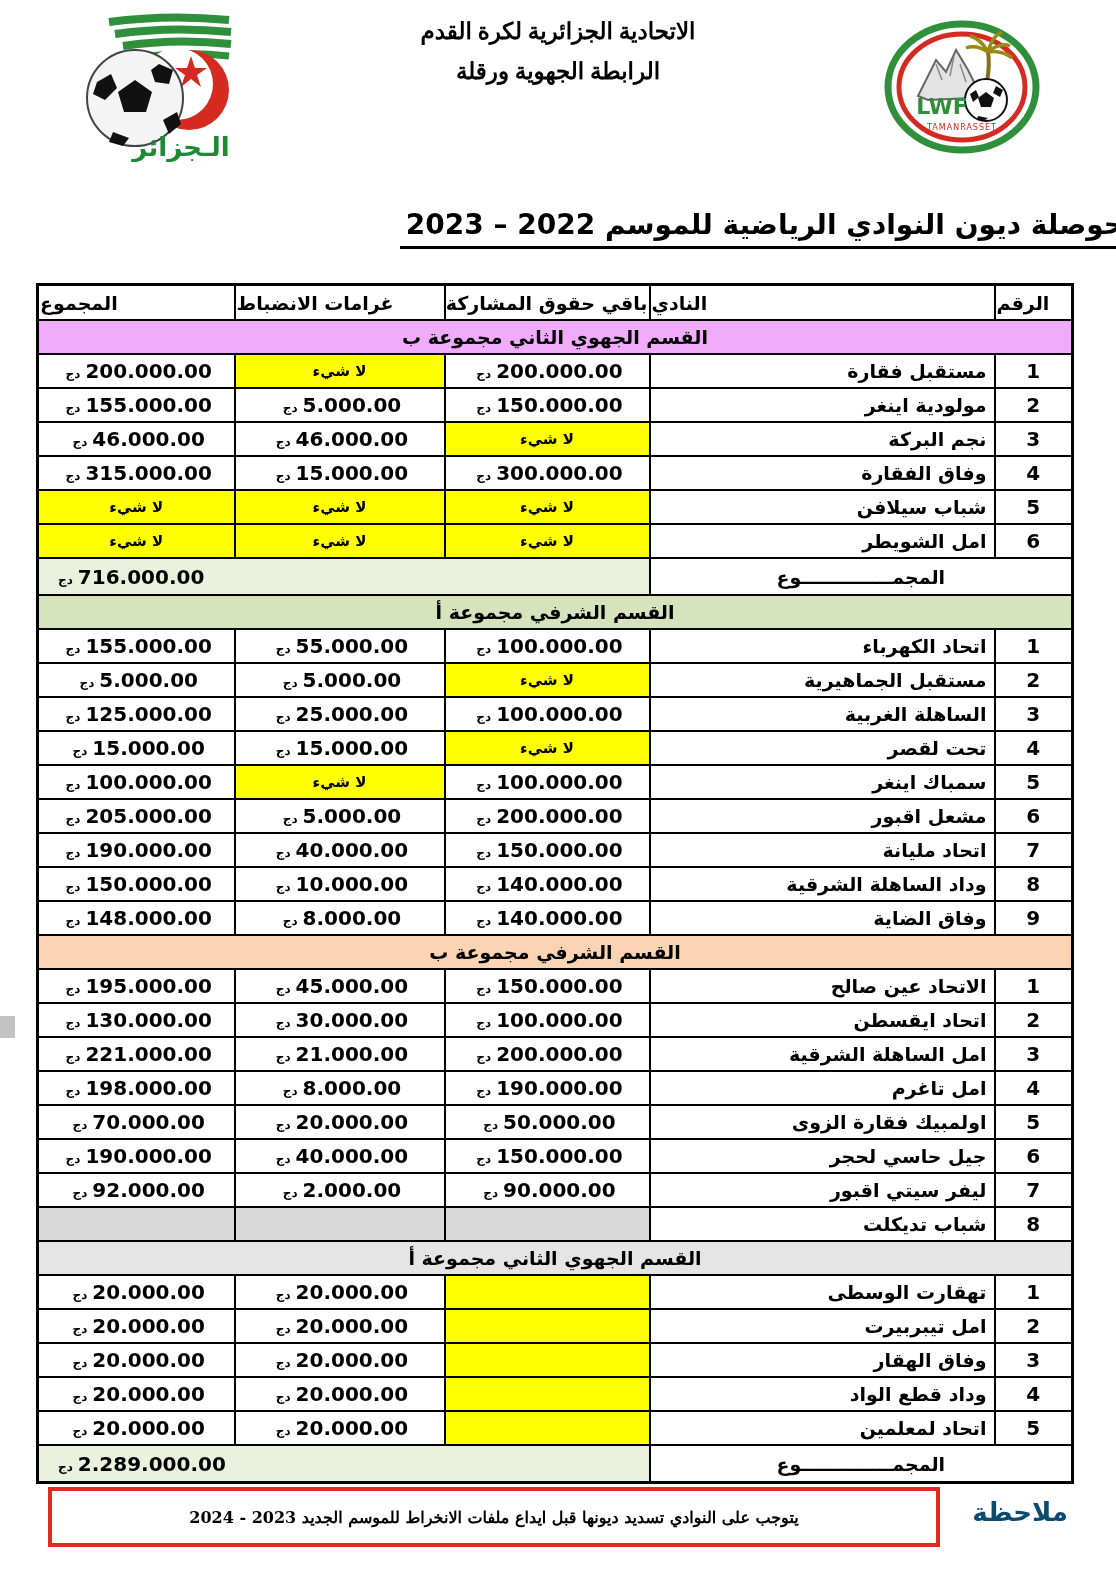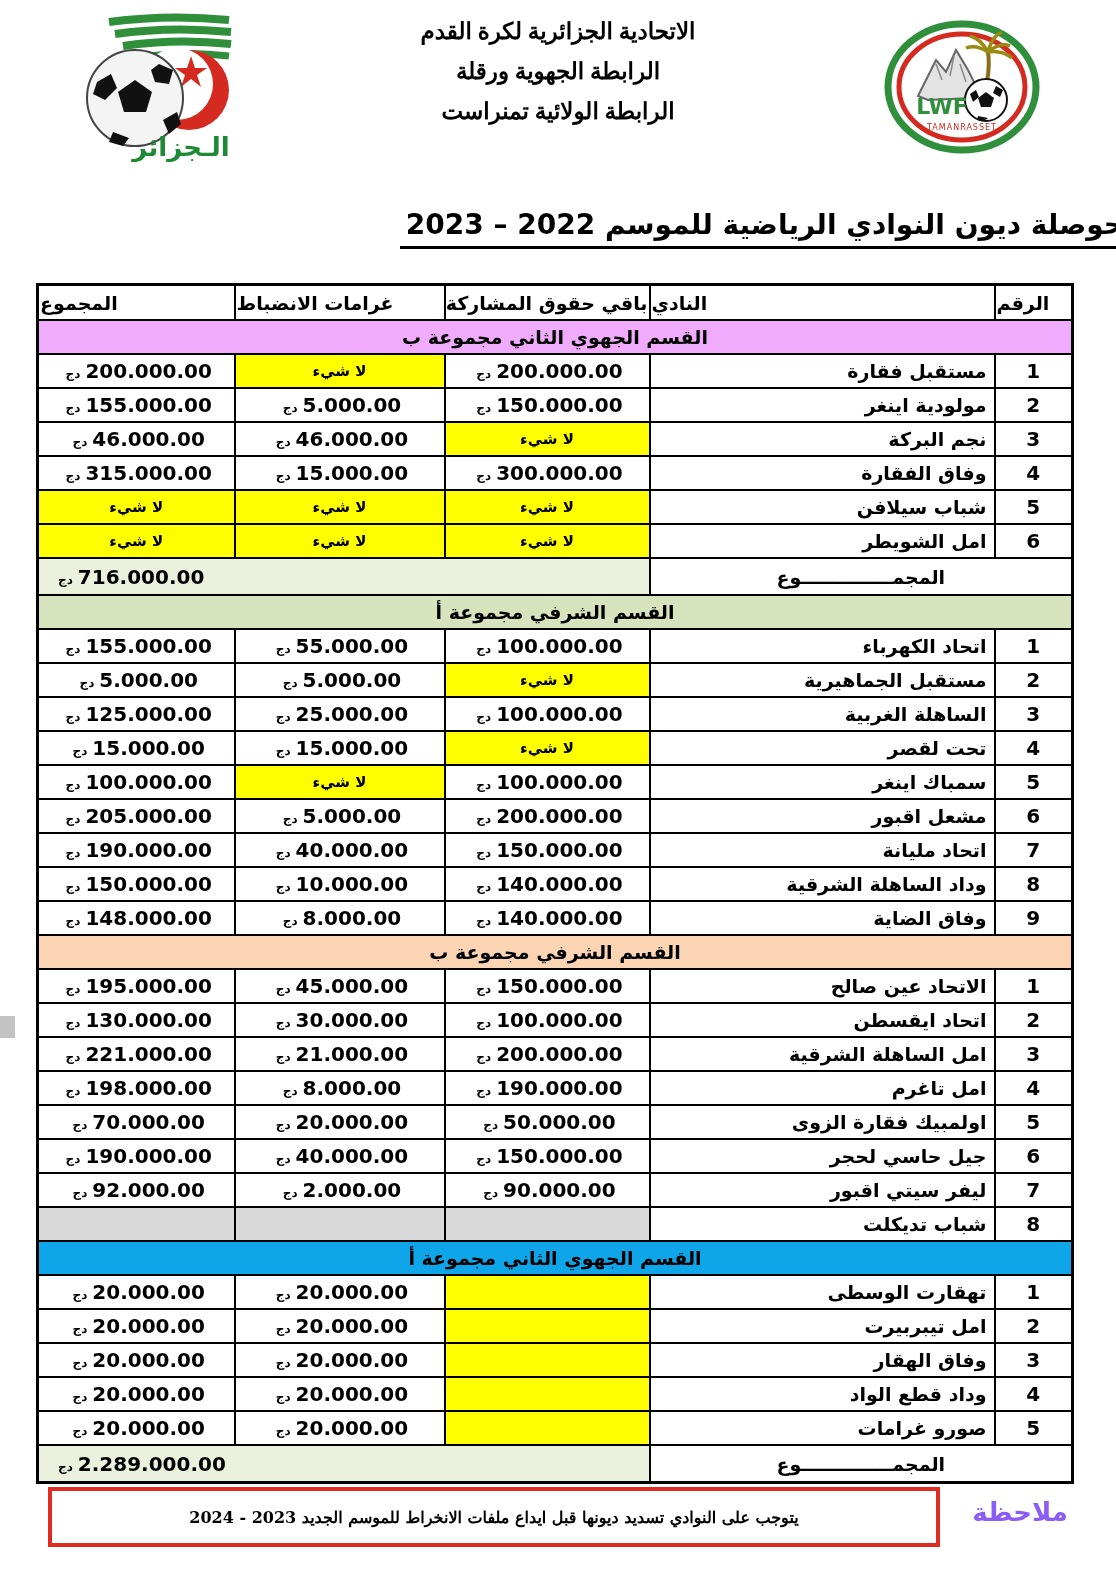--- a/index.html
+++ b/index.html
@@ -69,21 +69,20 @@
       <polygon fill="#111" points="50,120 66,126 60,134 46,130"></polygon>
       <polygon fill="#111" points="100,108 114,100 118,112 106,122"></polygon>
     </g>
     <text x="118" y="144" text-anchor="middle" font-size="26" font-weight="bold" fill="#1f8a36">الـجزائر</text>
   </svg>
 </div>
 
 <div class="hdr-text" dir="rtl">
   <div>الاتحادية الجزائرية لكرة القدم</div>
   <div>الرابطة الجهوية ورقلة</div>
-  <div>الرابطة الولائية تمنراست</div>
 </div>
 
 <div class="logo-right">
   <svg width="156" height="134" viewBox="0 0 156 134">
     <ellipse cx="78" cy="67" rx="74" ry="63" fill="#ffffff" stroke="#2f8f3b" stroke-width="7"></ellipse>
     <ellipse cx="78" cy="67" rx="63" ry="53" fill="#ffffff" stroke="#d42a20" stroke-width="5"></ellipse>
     <g>
       <polygon points="34,76 52,40 62,52 72,30 84,50 92,66 88,78 44,80" fill="#e3e3e3" stroke="#666" stroke-width="2"></polygon>
       <path d="M52 44 L58 60 M70 36 L66 56 M76 44 L82 62" stroke="#888" stroke-width="1.5" fill="none"></path>
     </g>
@@ -294,21 +293,21 @@
           <td class="money-cell"><span class="mnum">92.000.00</span><span class="mdj">دج</span></td>
         </tr>
         <tr class="data-row">
           <td class="num-cell">8</td>
           <td class="club-cell">شباب تديكلت</td>
           <td class="money-cell" style="background: rgb(217, 217, 217);"></td>
           <td class="money-cell" style="background: rgb(217, 217, 217);"></td>
           <td class="money-cell" style="background: rgb(217, 217, 217);"></td>
         </tr>
         <tr class="sec-row">
-          <td colspan="5" style="background: #0ea5e9;">القسم الجهوي الثاني مجموعة أ</td>
+          <td colspan="5" style="background: #e5e5e5;">القسم الجهوي الثاني مجموعة أ</td>
         </tr>
         <tr class="data-row">
           <td class="num-cell">1</td>
           <td class="club-cell">تهقارت الوسطى</td>
           <td class="money-cell" style="background: rgb(255, 255, 0);"></td>
           <td class="money-cell"><span class="mnum">20.000.00</span><span class="mdj">دج</span></td>
           <td class="money-cell"><span class="mnum">20.000.00</span><span class="mdj">دج</span></td>
         </tr>
         <tr class="data-row">
           <td class="num-cell">2</td>
@@ -326,31 +325,31 @@
         </tr>
         <tr class="data-row">
           <td class="num-cell">4</td>
           <td class="club-cell">وداد قطع الواد</td>
           <td class="money-cell" style="background: rgb(255, 255, 0);"></td>
           <td class="money-cell"><span class="mnum">20.000.00</span><span class="mdj">دج</span></td>
           <td class="money-cell"><span class="mnum">20.000.00</span><span class="mdj">دج</span></td>
         </tr>
         <tr class="data-row">
           <td class="num-cell">5</td>
-          <td class="club-cell">صورو غرامات</td>
+          <td class="club-cell">اتحاد لمعلمين</td>
           <td class="money-cell" style="background: rgb(255, 255, 0);"></td>
           <td class="money-cell"><span class="mnum">20.000.00</span><span class="mdj">دج</span></td>
           <td class="money-cell"><span class="mnum">20.000.00</span><span class="mdj">دج</span></td>
         </tr>
         <tr class="total-row">
           <td class="total-label" colspan="2">المجمــــــــــــــوع</td>
           <td class="total-value" colspan="3" style="background: rgb(235, 241, 221);"><span class="mnum">2.289.000.00</span><span class="mdj">دج</span></td>
         </tr>
       </tbody>
   </table>
 </div>
 
-<div class="note-label" style="color: #8b5cf6;">ملاحظة</div>
+<div class="note-label" style="color: #0c4a6e;">ملاحظة</div>
 <div class="note-box" dir="rtl" style="border: 4px solid rgb(224, 43, 32);">
   <span>يتوجب على النوادي تسديد ديونها قبل ايداع ملفات الانخراط للموسم الجديد 2023 - 2024</span>
 </div>
 
 <div class="artifact"></div>
 
 </body></html>

